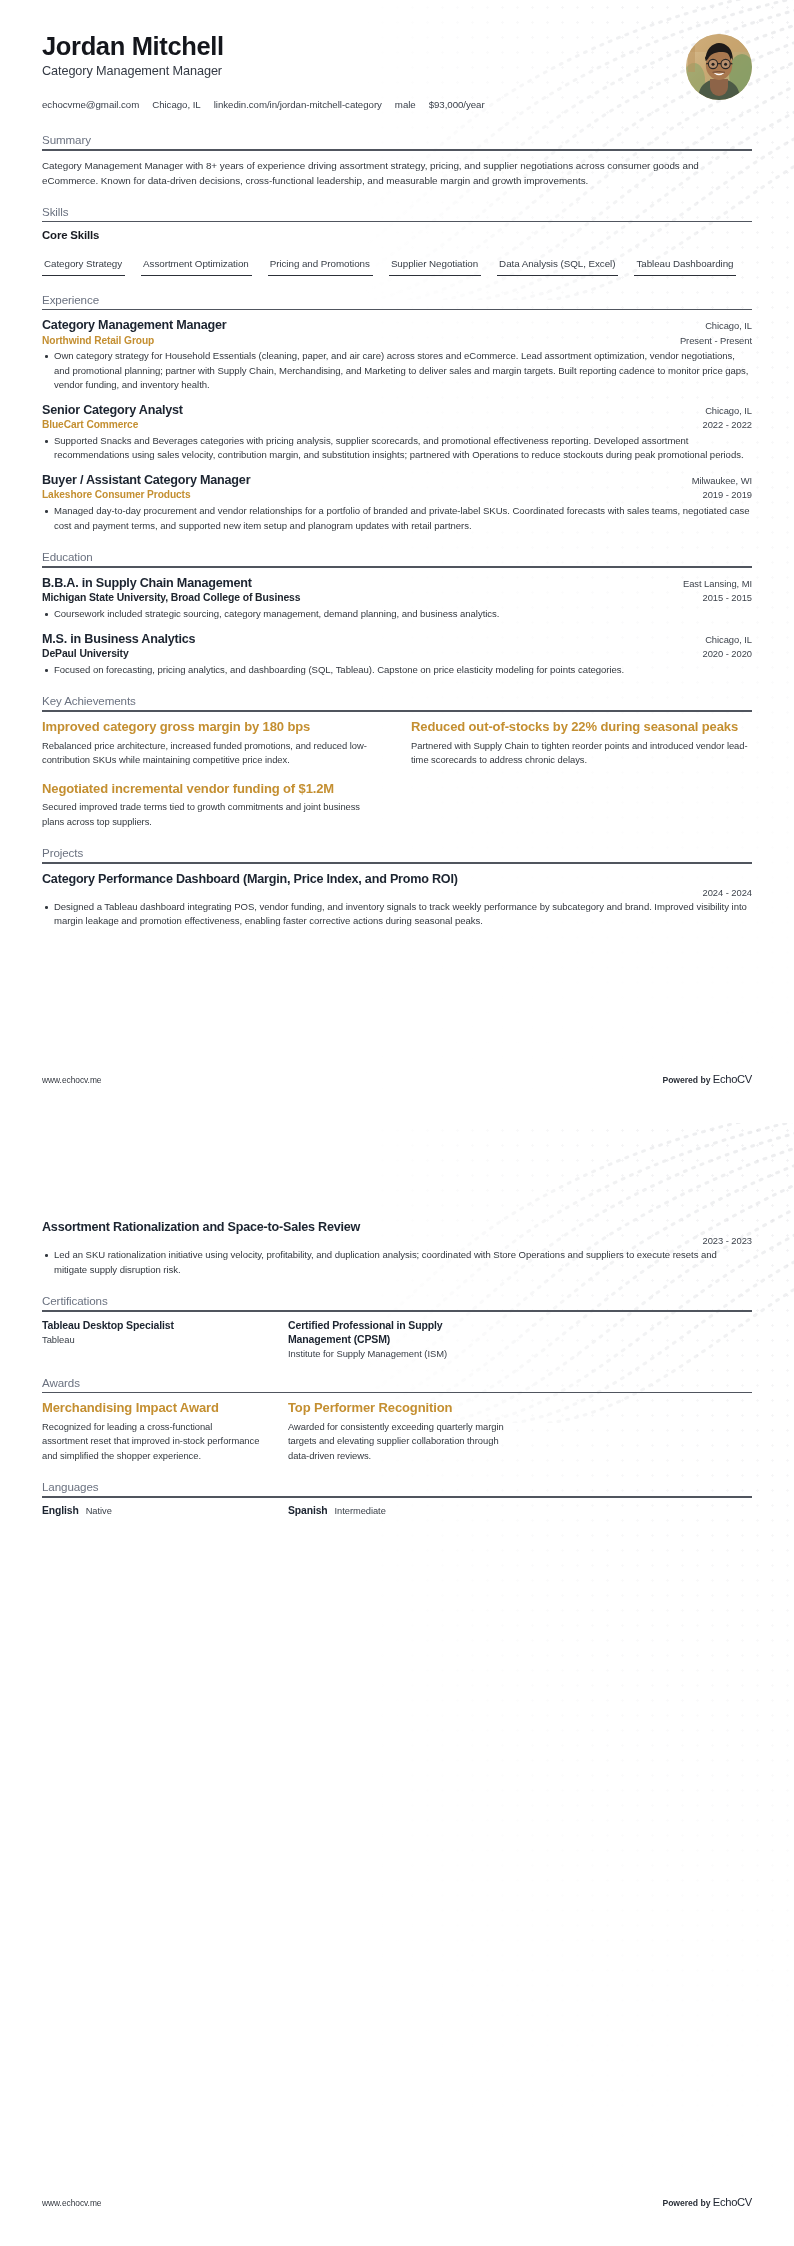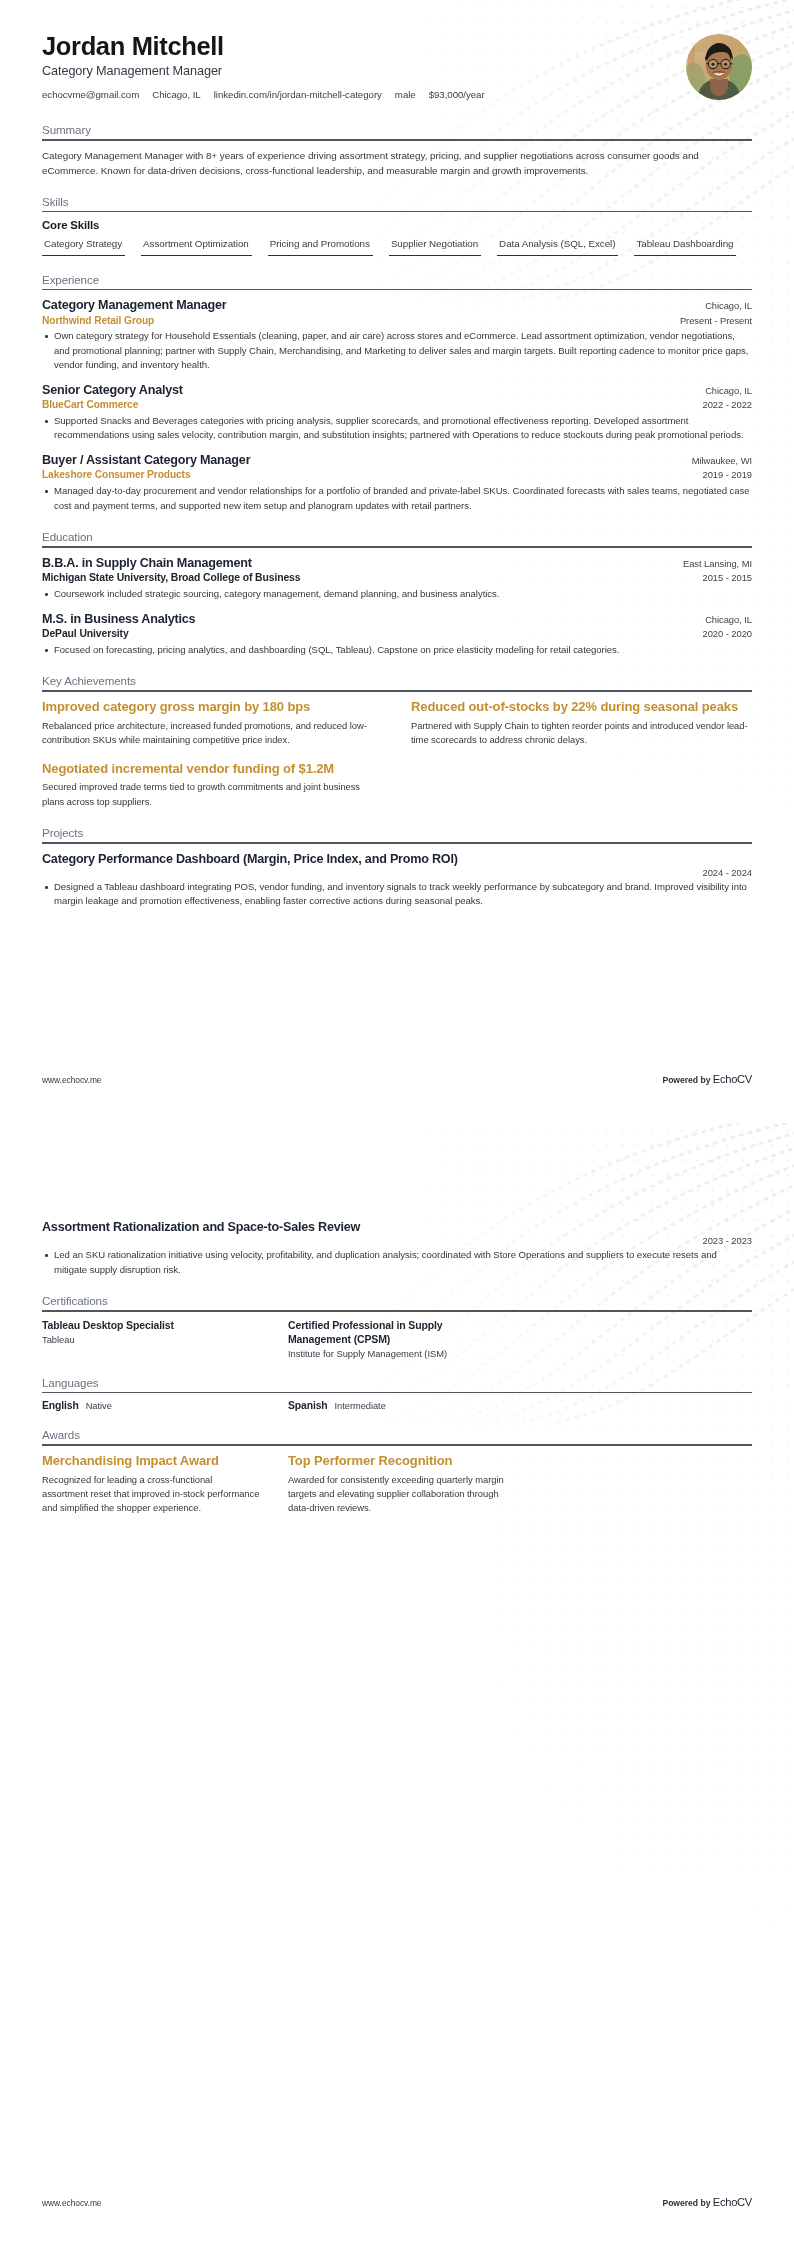--- a/index.html
+++ b/index.html
@@ -88,21 +88,21 @@
     line-height: 1.14;
   }
   .headline {
     margin-top: 3px;
     font-size: 12.7px;
     font-weight: 400;
     color: #343a44;
     letter-spacing: -0.1px;
   }
   .contact-row {
-    margin-top: 11px;
+    margin-top: 21px;
     display: flex;
     flex-wrap: wrap;
     align-items: baseline;
     gap: 0 13px;
     font-size: 9.7px;
     color: #3b414b;
     letter-spacing: -0.05px;
   }
   .contact-item { white-space: nowrap; }
 
@@ -142,21 +142,21 @@
     letter-spacing: -0.04px;
     max-width: 690px;
   }
 
   
   .skill-group-name {
     font-size: 11.4px;
     font-weight: 700;
     color: #171a21;
     letter-spacing: -0.15px;
-    margin-bottom: 5px;
+    margin-bottom: 15px;
   }
   .skill-list {
     display: flex;
     flex-wrap: wrap;
     gap: 24px 16px;
   }
   .skill-chip {
     font-size: 9.8px;
     color: #3a4049;
     letter-spacing: -0.05px;
@@ -496,21 +496,21 @@
           <div class="entry">
             <div class="entry-row">
               <div class="entry-title">M.S. in Business Analytics</div>
               <div class="entry-loc">Chicago, IL</div>
             </div>
             <div class="entry-row">
               <div class="entry-org plain">DePaul University</div>
               <div class="entry-date">2020  -  2020</div>
             </div>
             <ul class="bullets">
-              <li>Focused on forecasting, pricing analytics, and dashboarding (SQL, Tableau). Capstone on price elasticity modeling for retail categories.</li>
+              <li>Focused on forecasting, pricing analytics, and dashboarding (SQL, Tableau). Capstone on price elasticity modeling for points categories.</li>
             </ul>
           </div>
 
         </div>
       </div>
 
       <div class="section">
         <div class="section-title">Key Achievements</div>
         <div class="section-rule"></div>
         <div class="section-body">
@@ -609,49 +609,49 @@
             <div>
               <div class="cert-name">Certified Professional in Supply Management (CPSM)</div>
               <div class="cert-issuer">Institute for Supply Management (ISM)</div>
             </div>
             <div></div>
           </div>
         </div>
       </div>
 
       <div class="section">
+        <div class="section-title">Awards</div>
+        <div class="section-rule"></div>
+        <div class="section-body">
+          <div class="grid-3">
+            <div>
+              <div class="ach-title">Merchandising Impact Award</div>
+              <div class="ach-desc">Recognized for leading a cross-functional assortment reset that improved in-stock performance and simplified the shopper experience.</div>
+            </div>
+            <div>
+              <div class="ach-title">Top Performer Recognition</div>
+              <div class="ach-desc">Awarded for consistently exceeding quarterly margin targets and elevating supplier collaboration through data-driven reviews.</div>
+            </div>
+            <div></div>
+          </div>
+        </div>
+      </div>
+
+      <div class="section">
         <div class="section-title">Languages</div>
         <div class="section-rule"></div>
         <div class="section-body">
           <div class="grid-3">
             <div class="lang-item">
               <span class="lang-name">English</span>
               <span class="lang-level">Native</span>
             </div>
             <div class="lang-item">
               <span class="lang-name">Spanish</span>
               <span class="lang-level">Intermediate</span>
-            </div>
-            <div></div>
-          </div>
-        </div>
-      </div>
-
-      <div class="section">
-        <div class="section-title">Awards</div>
-        <div class="section-rule"></div>
-        <div class="section-body">
-          <div class="grid-3">
-            <div>
-              <div class="ach-title">Merchandising Impact Award</div>
-              <div class="ach-desc">Recognized for leading a cross-functional assortment reset that improved in-stock performance and simplified the shopper experience.</div>
-            </div>
-            <div>
-              <div class="ach-title">Top Performer Recognition</div>
-              <div class="ach-desc">Awarded for consistently exceeding quarterly margin targets and elevating supplier collaboration through data-driven reviews.</div>
             </div>
             <div></div>
           </div>
         </div>
       </div>
 
     </div>
 
     <div class="footer">
       <div class="footer-url">www.echocv.me</div>

